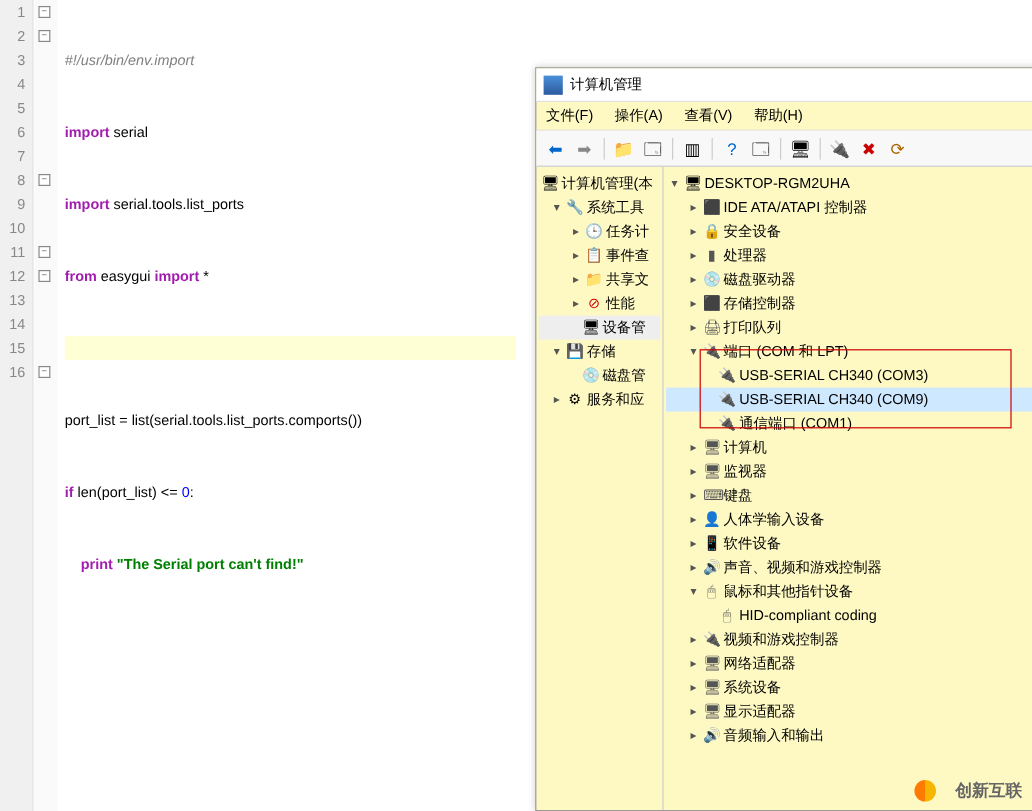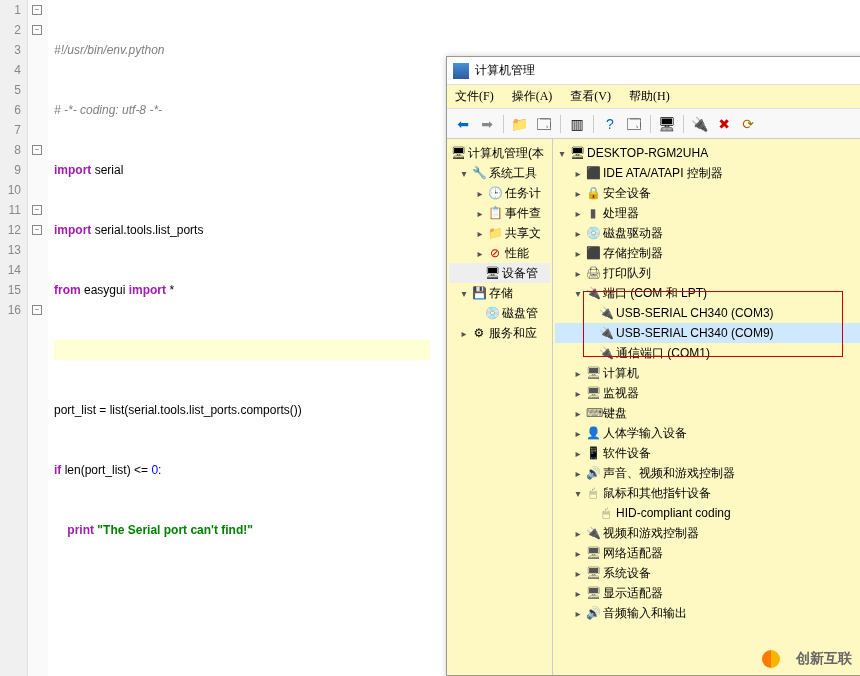--- a/index.html
+++ b/index.html
@@ -18,21 +18,21 @@
 .kw { color: #a21caf; font-weight: bold; }
 .cm { color: #808080; font-style: italic; }
 .str { color: #008000; font-weight: bold; }
 .num { color: #0000ff; }
 
 
 .cm-win { position: absolute; left: 446px; top: 56px; width: 430px; height: 620px; background: #fef9c3; border: 1px solid #999; box-shadow: 0 0 6px rgba(0,0,0,.2); display: flex; flex-direction: column; font-size: 12px; }
 .cm-title { height: 28px; background: #fff; border-bottom: 1px solid #e0e0e0; display: flex; align-items: center; padding: 0 6px; gap: 6px; }
 .cm-title-ico { width: 16px; height: 16px; background: linear-gradient(#4a90d9,#2c5aa0); }
 .cm-menu { height: 24px; display: flex; align-items: center; gap: 18px; padding: 0 8px; border-bottom: 1px solid #e0e0e0; }
-.cm-menu span { cursor: pointer; font-family: Liberation Serif, serif; }
+.cm-menu span { cursor: pointer; }
 .cm-toolbar { height: 30px; display: flex; align-items: center; gap: 4px; padding: 0 6px; border-bottom: 1px solid #ccc; background: #f8f8f8; }
 .tb-ico { width: 20px; height: 20px; text-align: center; line-height: 20px; font-size: 14px; cursor: pointer; }
 .tb-sep { width: 1px; height: 18px; background: #ccc; margin: 0 2px; }
 .cm-body { flex: 1; display: flex; }
 .cm-left { width: 106px; border-right: 1px solid #ccc; padding: 4px 2px; overflow: hidden; }
 .cm-right { flex: 1; padding: 4px 2px; overflow: hidden; position: relative; }
 .tree-item { display: flex; align-items: center; gap: 3px; height: 20px; padding-left: 2px; white-space: nowrap; }
 .tree-item.sel { background: #fff; }
 .arrow { width: 10px; font-size: 10px; color: #555; text-align: center; }
 .ti-ico { width: 14px; height: 14px; text-align: center; font-size: 12px; line-height: 14px; }
@@ -67,22 +67,21 @@
     </div>
     <div class="fold-col">
       <div class="fold-box" style="top:5px">−</div>
       <div class="fold-box" style="top:25px">−</div>
       <div class="fold-box" style="top:145px">−</div>
       <div class="fold-box" style="top:205px">−</div>
       <div class="fold-box" style="top:225px">−</div>
       <div class="fold-box" style="top:305px">−</div>
     </div>
     <div class="code">
-      <div class="line"><span class="cm">#!/usr/bin/env.python</span></div>
-      <div class="line"><span class="cm"># -*- coding: utf-8 -*-</span></div>
+      <div class="line"><span class="cm">#!/usr/bin/env.import</span></div>
       <div class="line"><span class="kw">import</span> serial</div>
       <div class="line"><span class="kw">import</span> serial.tools.list_ports</div>
       <div class="line"><span class="kw">from</span> easygui <span class="kw">import</span> *</div>
       <div class="line hl"></div>
       <div class="line">port_list = list(serial.tools.list_ports.comports())</div>
       <div class="line"><span class="kw">if</span> len(port_list) &lt;= <span class="num">0</span>:</div>
       <div class="line">    <span class="kw">print</span> <span class="str">"The Serial port can't find!"</span></div>
       <div class="line"></div>
       
       

